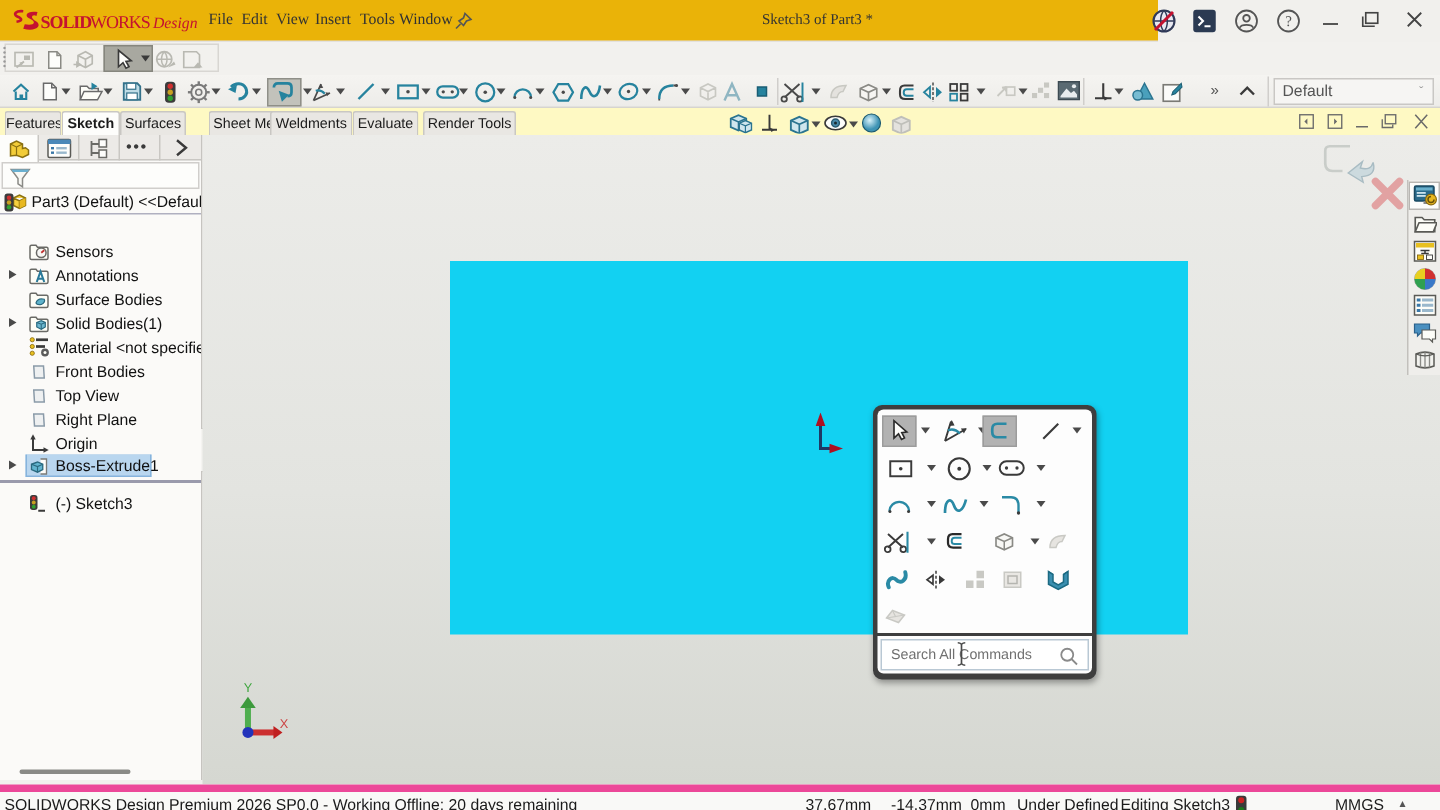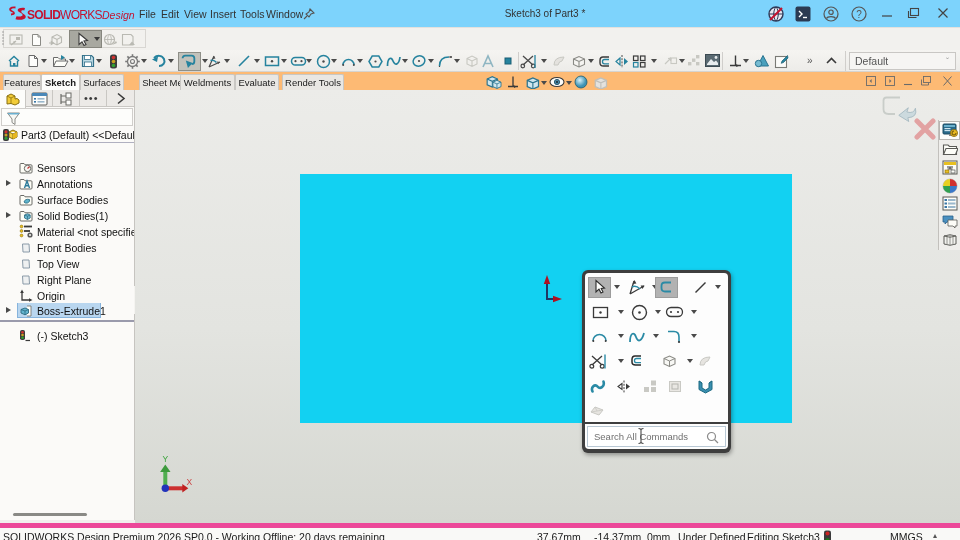--- a/index.html
+++ b/index.html
@@ -1,31 +1,31 @@
 <!DOCTYPE html>
 <html><head>
 <meta charset="utf-8">
 <style>
 * { margin:0; padding:0; box-sizing:border-box; }
 html,body { width:960px; height:540px; overflow:hidden; font-family:"Liberation Sans", sans-serif; }
 #app { position:relative; width:960px; height:540px; background:#f1f0ed; }
 .abs { position:absolute; }
 
-#titlebar { position:absolute; left:0; top:0; width:960px; height:28px; background:#7dd3fc; border-bottom:1px solid #e3e1de; }
+#titlebar { position:absolute; left:0; top:0; width:772px; height:28px; background:#eab308; border-bottom:1px solid #e3e1de;font-family:Liberation Serif, serif; }
 .menuitem { position:absolute; top:8px; font-size:10.5px; color:#333; }
 #wintitle { position:absolute; top:8px; left:500px; width:90px; text-align:center; font-size:10px; color:#333; }
 
 #row2 { position:absolute; left:0; top:28px; width:960px; height:22px; background:#f2f1ee; }
 #row2group { position:absolute; left:3px; top:1px; width:143px; height:19px; border:1px solid #d8d6d2; background:#f2f1ee; }
 
 #row3 { position:absolute; left:0; top:50px; width:960px; height:22px; background:linear-gradient(#f5f4f1,#edecE9); border-bottom:1px solid #d6d4d0; }
 .caret { position:absolute; top:9px; width:0; height:0; border-left:3px solid transparent; border-right:3px solid transparent; border-top:4px solid #4a4a4a; }
 .caret2 { position:absolute; width:0; height:0; border-left:3px solid transparent; border-right:3px solid transparent; border-top:4px solid #4a4a4a; }
 
-#tabrow { position:absolute; left:0; top:72px; width:960px; height:18px; background:#fdba74; }
+#tabrow { position:absolute; left:0; top:72px; width:960px; height:18px; background:#fef9c3; }
 .tab { position:absolute; top:2px; height:16px; background:#e9e7e3; border:1px solid #c9c7c3; border-bottom:none; font-size:9.5px; color:#1a1a1a; text-align:center; line-height:15px; border-radius:2px 2px 0 0; white-space:nowrap; overflow:hidden;}
 .tab.active { background:#fdfdfb; font-weight:bold; }
 
 #leftpanel { position:absolute; left:0; top:90px; width:135px; height:430px; background:#fbfaf8; border-right:1px solid #c6c4c0; }
 #ptabs { position:absolute; left:0; top:0; width:134px; height:17px; background:#eceae7; border-bottom:1px solid #c9c7c3;}
 .ptab { position:absolute; top:0; height:17px; border-right:1px solid #c9c7c3; }
 #filterrow { position:absolute; left:1px; top:18px; width:132px; height:18px; background:#fdfdfb; border:1px solid #d0cecb; }
 .trow { position:absolute; left:0; width:134px; height:16px; font-size:10.5px; color:#111; overflow:hidden; }
 .trow .txt { position:absolute; left:37px; top:2px; white-space:nowrap; }
 .exp { position:absolute; left:6px; top:5px; width:0; height:0; border-top:3.5px solid transparent; border-bottom:3.5px solid transparent; border-left:5px solid #4a4a4a; }

